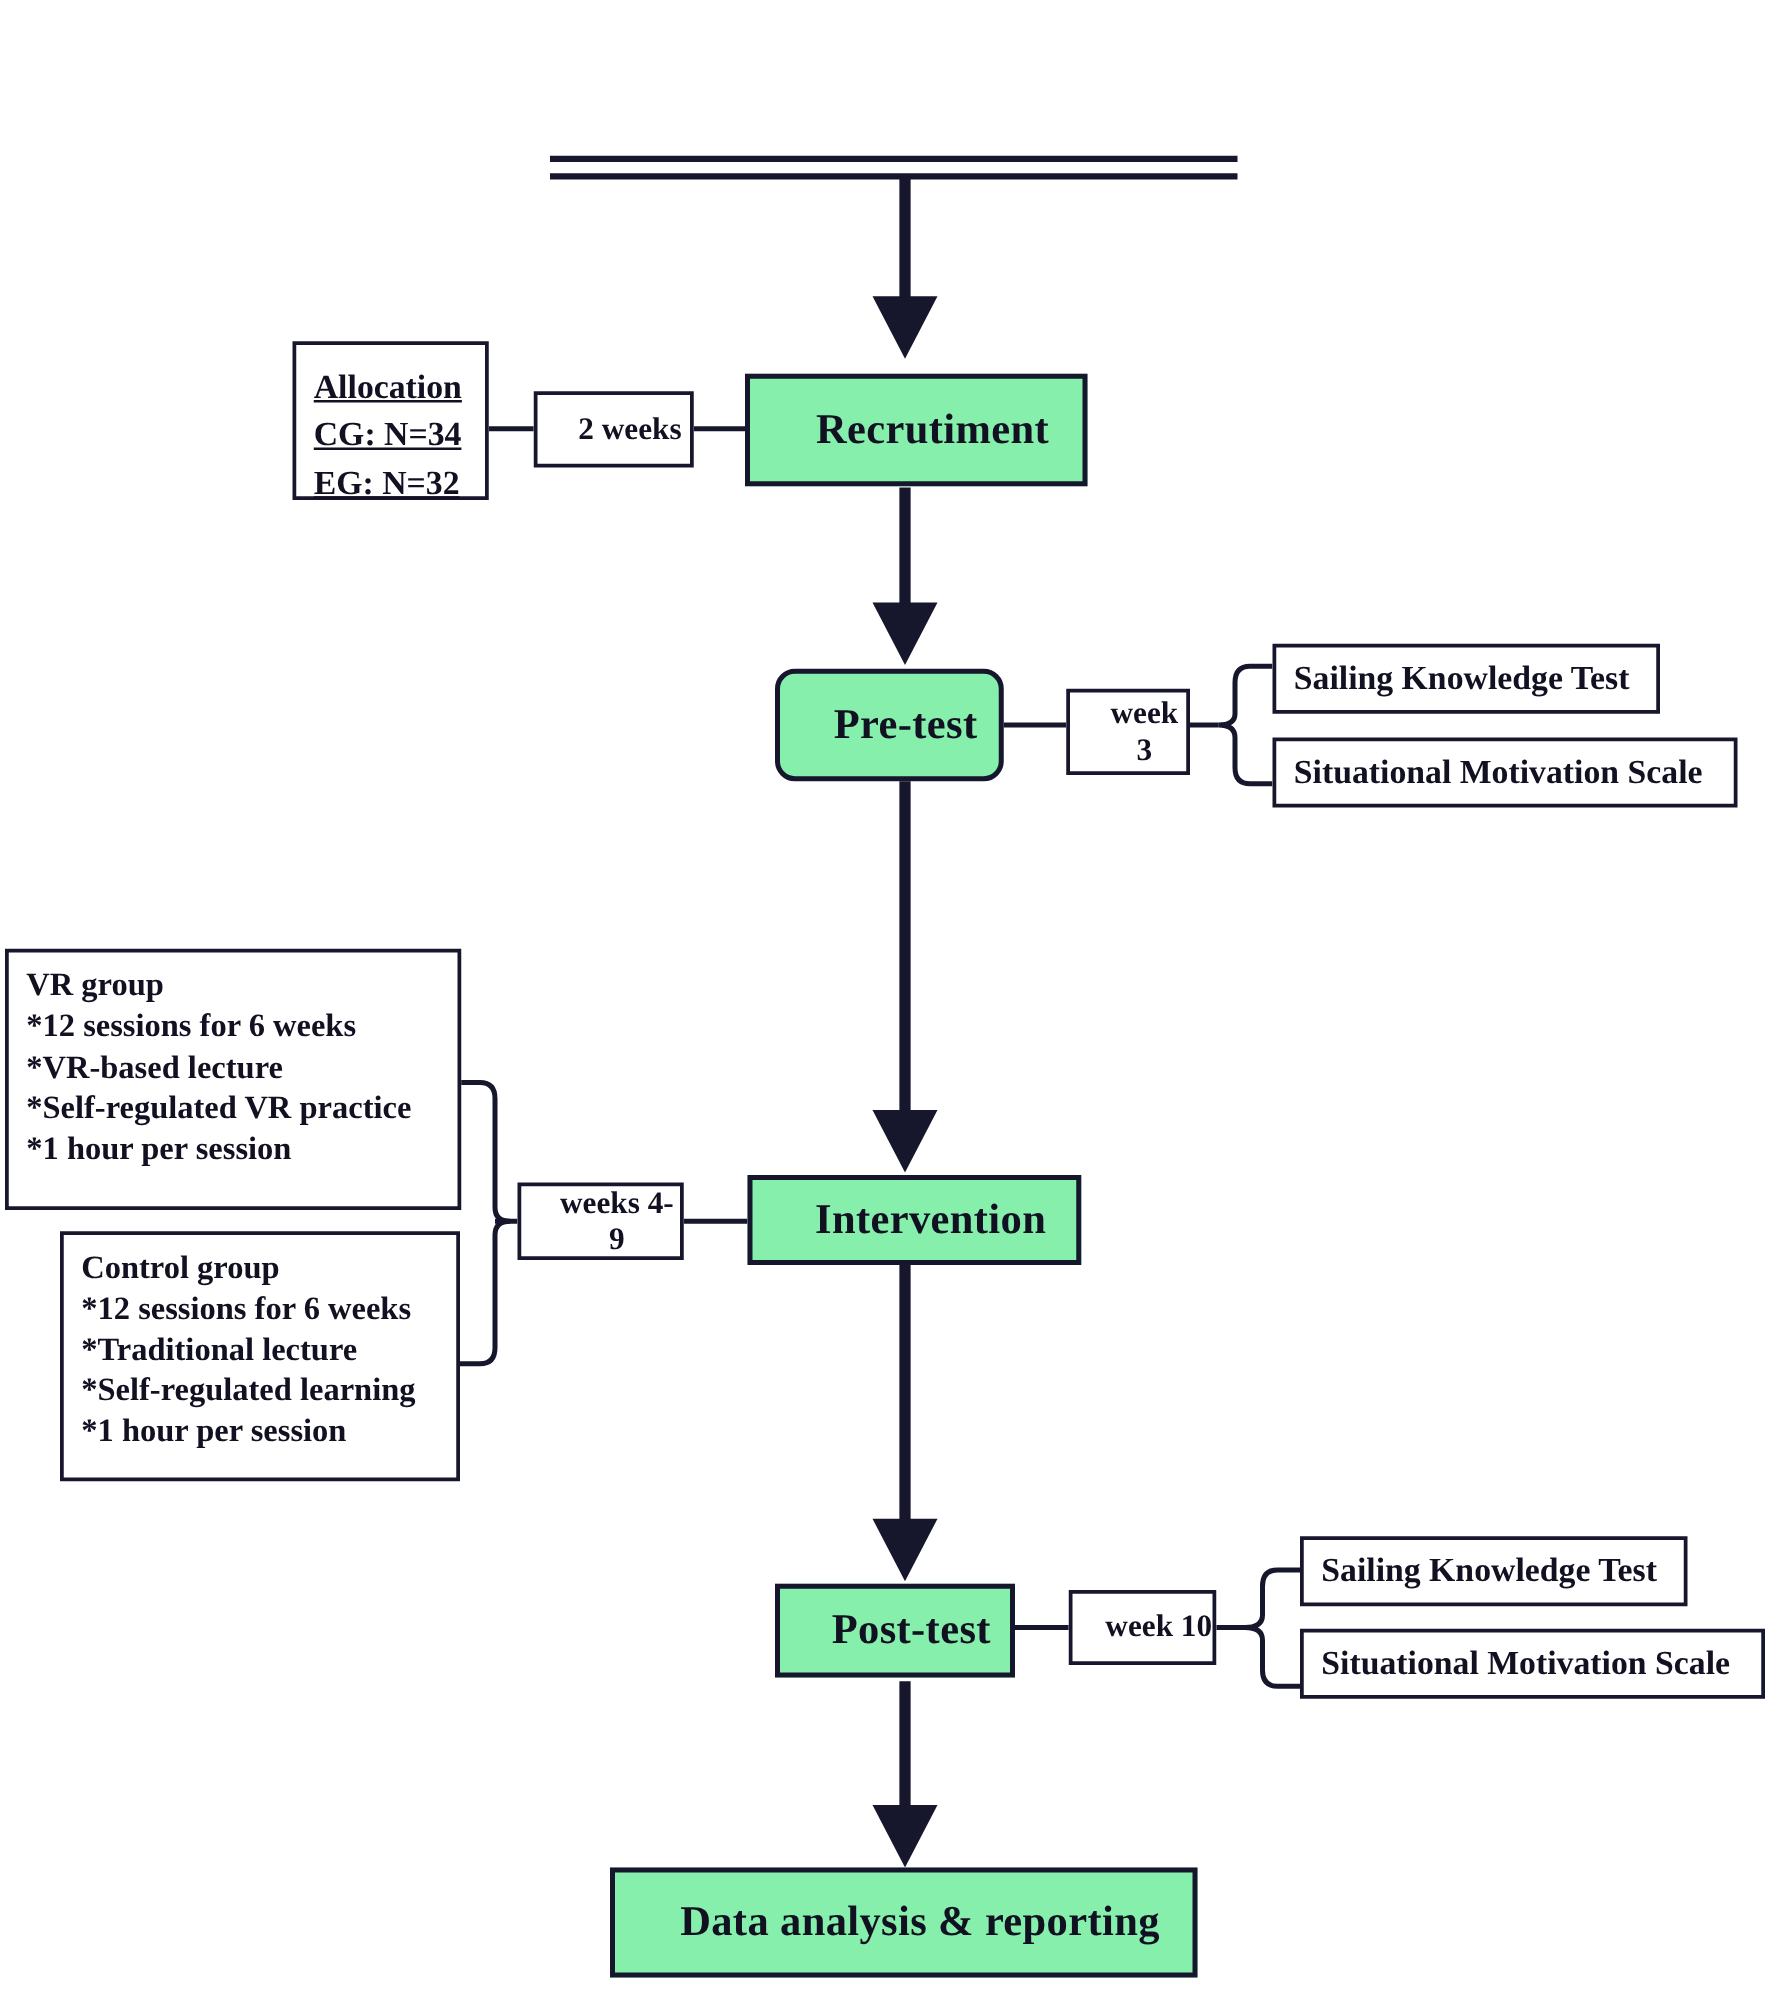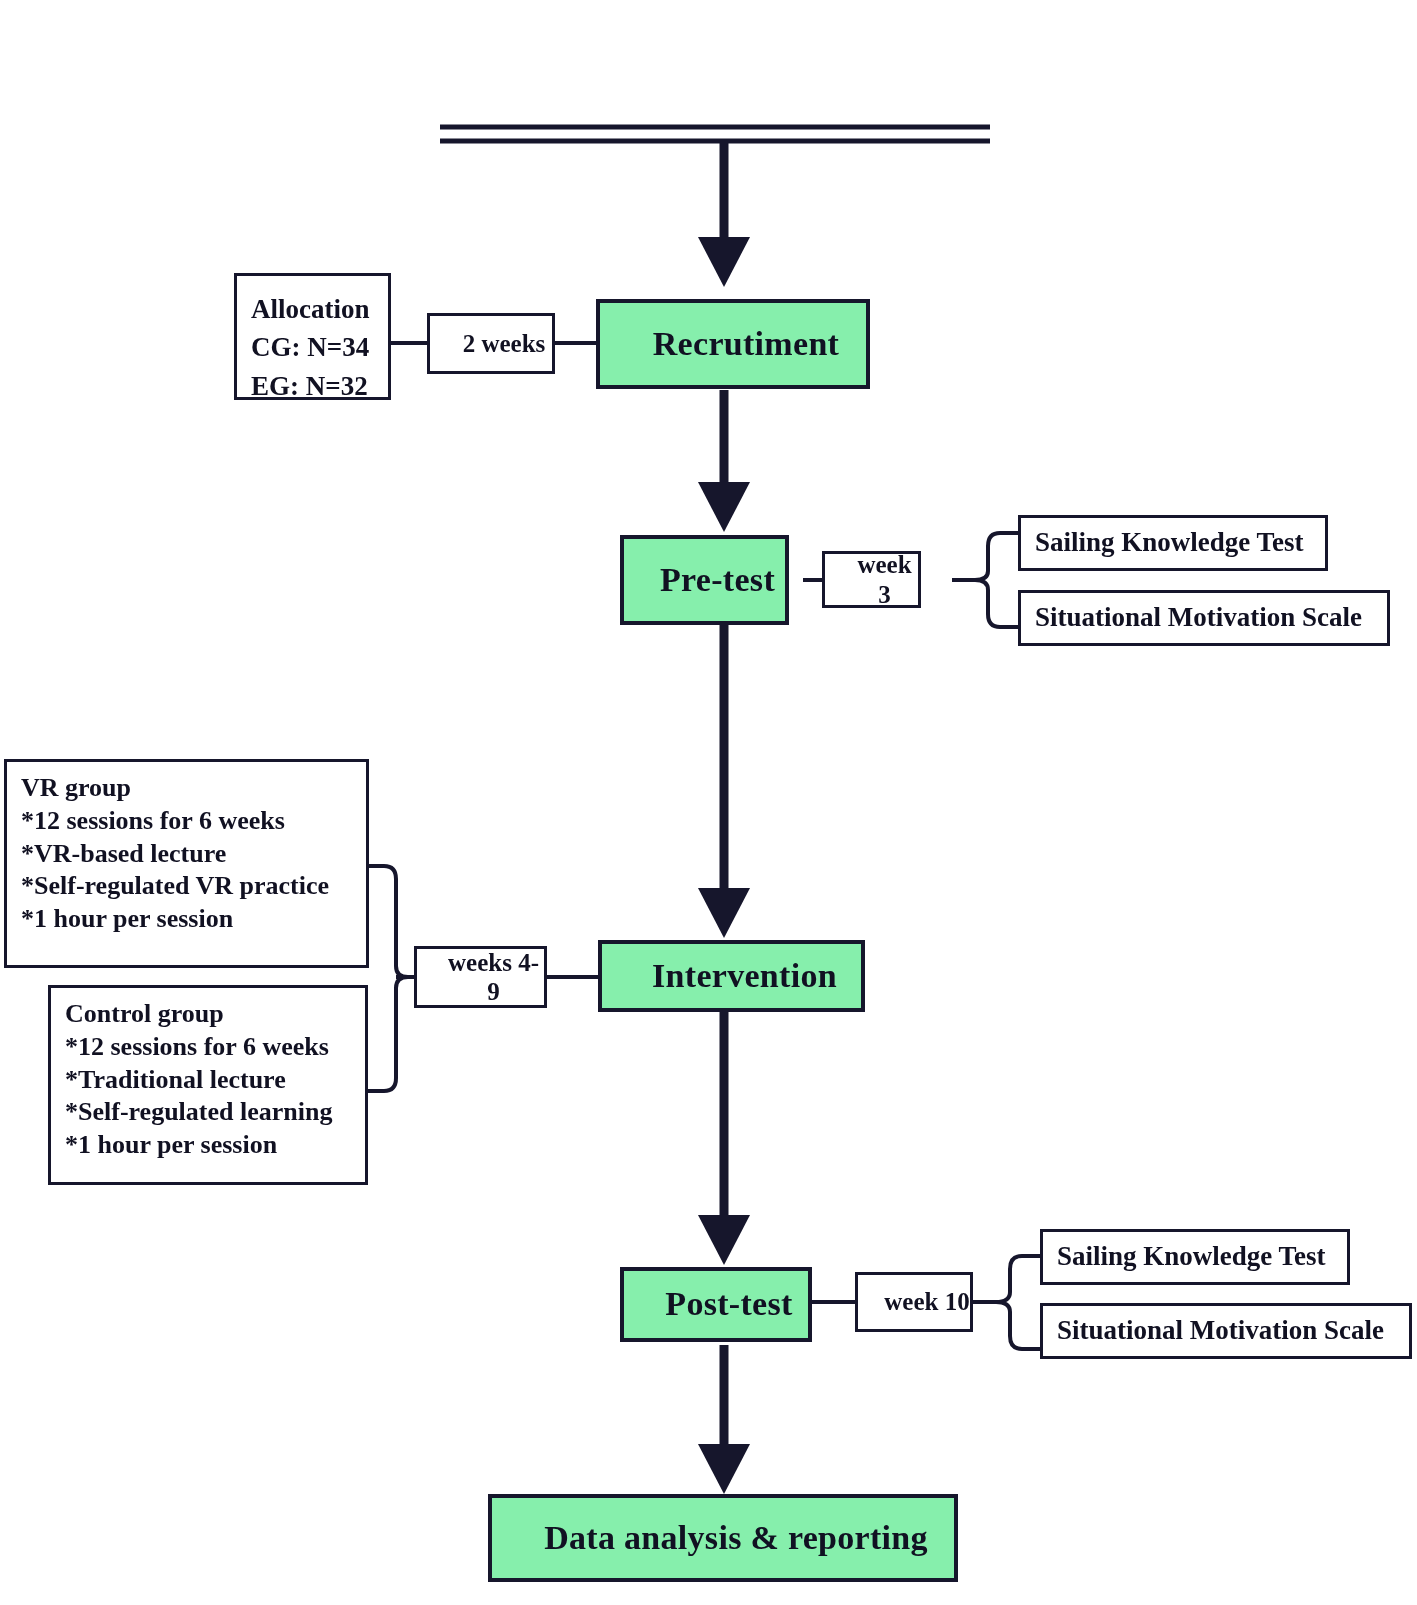--- a/index.html
+++ b/index.html
@@ -79,20 +79,21 @@
     text-align: left;
   }
   .alloc {
     background: #ffffff;
     border: 3px solid #16162c;
     font-size: 27px;
     display: block;
     text-align: left;
     padding: 14px 10px 24px 14px;
     line-height: 1.42;
+    text-decoration: underline;
   }
   .detail .hdr, .alloc .hdr { display: block; }
   .detail .li, .alloc .li { display: block; }
 </style>
 </head>
 <body>
 
 <div id="canvas">
 
 
@@ -170,23 +171,23 @@
   <div class="node alloc" style="left:234px; top:273px; width:157px; height:127px;">
     <span class="hdr">Allocation</span>
     <span class="li">CG: N=34</span>
     <span class="li">EG: N=32</span>
   </div>
 
   <div class="node timing" style="left:427px; top:313px; width:128px; height:61px;">2 weeks</div>
 
   <div class="node stage" style="left:596px; top:299px; width:274px; height:90px;">Recrutiment</div>
 
-  <div class="node stage" style="left:620px; top:535px; width:169px; height:90px;">Pre-test</div>
-
-  <div class="node timing" style="left:822px; top:551px; width:99px; height:57px;">week 3</div>
+  <div class="node stage" style="left:620px; top:535px; width:183px; height:90px;border-radius:16px;">Pre-test</div>
+
+  <div class="node timing" style="left:853px; top:551px; width:99px; height:69px;">week 3</div>
 
   <div class="node measure" style="left:1018px; top:515px; width:310px; height:56px;">Sailing Knowledge Test</div>
   <div class="node measure" style="left:1018px; top:590px; width:372px; height:56px;">Situational Motivation Scale</div>
 
   <div class="node detail" style="left:4px; top:759px; width:365px; height:209px;">
     <span class="hdr">VR group</span>
     <span class="li">*12 sessions for 6 weeks</span>
     <span class="li">*VR-based lecture</span>
     <span class="li">*Self-regulated VR practice</span>
     <span class="li">*1 hour per session</span>

